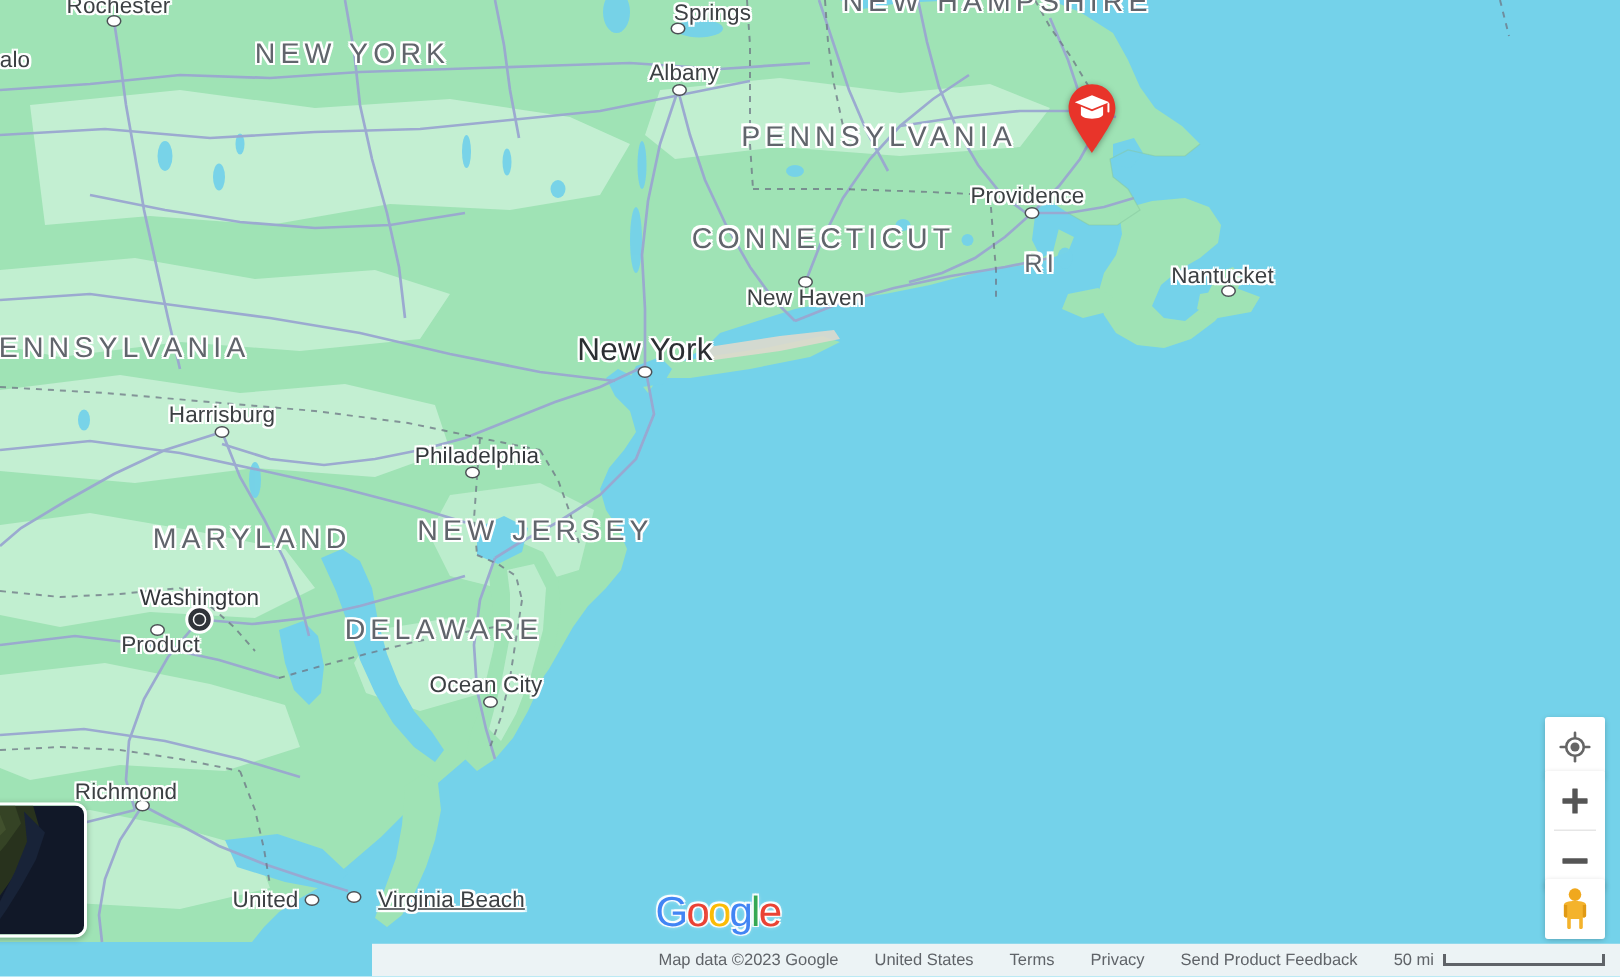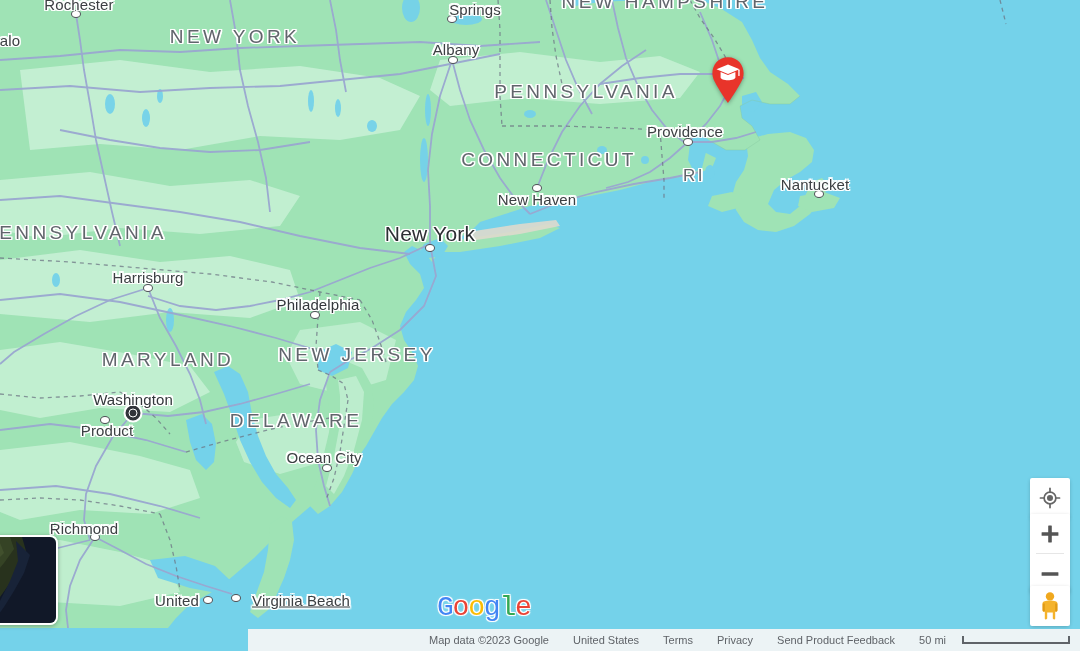--- a/index.html
+++ b/index.html
@@ -143,21 +143,21 @@
     inset: 0;
   }
 
   
   #google-logo {
     position: absolute;
     left: 437px;
     top: 592px;
     font-size: 28px;
     letter-spacing: -1.2px;
-    font-family: Liberation Mono, monospace;
+    font-family: Liberation Sans, sans-serif;
     cursor: pointer;
     text-shadow:
       -1px -1px 0 rgba(255,255,255,.9),  1px -1px 0 rgba(255,255,255,.9),
       -1px  1px 0 rgba(255,255,255,.9),  1px  1px 0 rgba(255,255,255,.9),
        0 0 3px rgba(255,255,255,.9);
   }
   #google-logo span:nth-child(1){color:#4285F4}
   #google-logo span:nth-child(2){color:#EA4335}
   #google-logo span:nth-child(3){color:#FBBC05}
   #google-logo span:nth-child(4){color:#4285F4}
@@ -185,21 +185,21 @@
     white-space: nowrap;
   }
   #map-footer a.ft {
     color: #5f6368;
     text-decoration: none;
     cursor: pointer;
   }
   #scale-group {
     display: flex;
     align-items: center;
-    gap: 16px;
+    gap: 6px;
   }
   #scale-bar {
     width: 108px;
     height: 8px;
     border: 2px solid #5f6368;
     border-top: none;
     box-sizing: border-box;
   }
 </style>
 </head>

